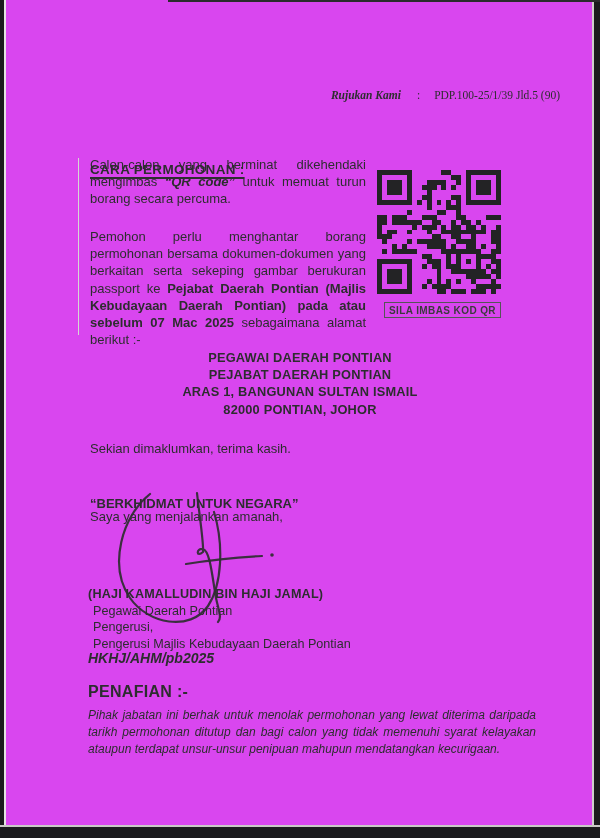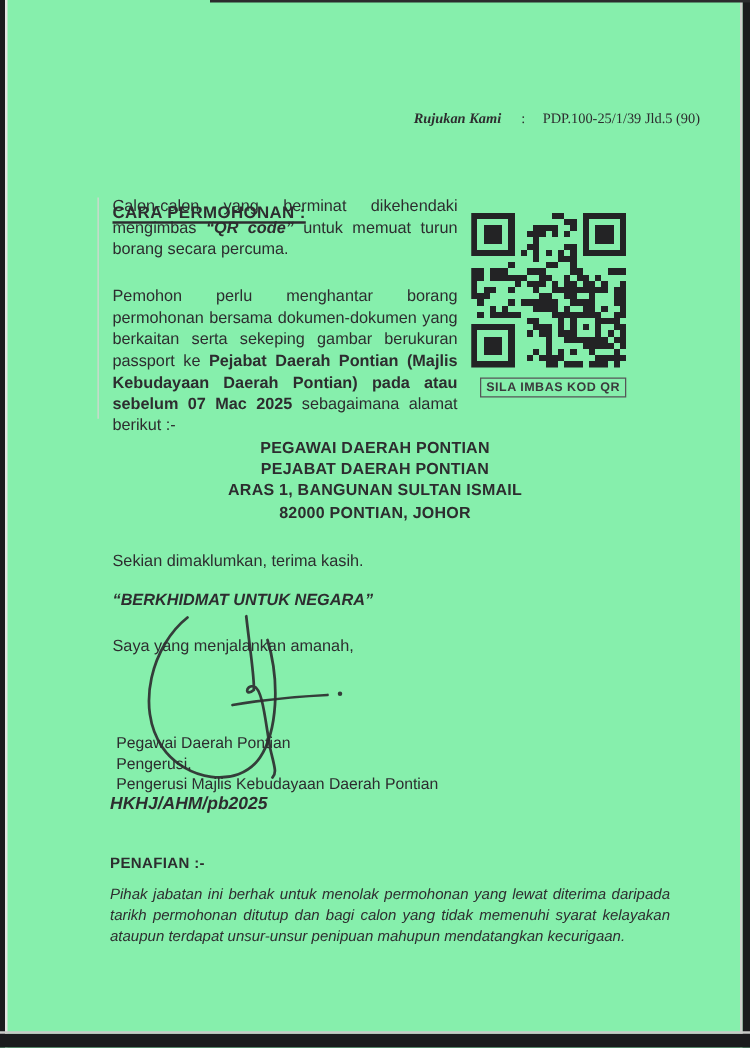--- a/index.html
+++ b/index.html
@@ -6,21 +6,21 @@
   body{
     width:600px;height:838px;
     background:#3a3a3c;
     font-family:"Liberation Sans", sans-serif;
     position:relative;
     overflow:hidden;
   }
   .scan{
     position:absolute;inset:0;
     width:600px;height:838px;
-    background:#86efac;
+    background:#d946ef;
   }
   
   .edge{position:absolute;background:#1b1b1d;}
   .edge-left{left:0;top:0;width:4px;height:838px;}
   .edge-left-seam{position:absolute;left:4px;top:0;width:2px;height:838px;background:#e4e4e1;}
   .edge-right{right:0;top:0;width:6px;height:838px;}
   .edge-right-seam{position:absolute;right:6px;top:0;width:2px;height:838px;background:#cfcfcc;}
   .edge-bottom{left:0;bottom:0;width:600px;height:11px;}
   .edge-bottom-seam{position:absolute;left:0;bottom:11px;width:600px;height:2px;background:#c9c9c6;}
   .edge-top{left:168px;top:0;width:432px;height:2px;background:#2b2b2d;}
@@ -64,35 +64,35 @@
   }
 
   .address{
     position:absolute;left:60px;top:349px;width:480px;
     text-align:center;font-weight:bold;
     font-size:12.8px;line-height:17.2px;letter-spacing:.2px;
   }
 
   .single-line{position:absolute;left:90px;font-size:13px;}
   .thanks{top:441px;}
-  .motto{top:472px;font-weight:bold;font-style:italic;}
+  .motto{top:496px;font-weight:bold;}
   .lead-in{top:509px;}
 
   .signature{position:absolute;left:100px;top:482px;width:200px;height:160px;pointer-events:none;}
   .signature path{fill:none;stroke:#2e2e30;stroke-width:2.2;stroke-linecap:round;opacity:.92;}
   .signature circle{fill:#2e2e30;opacity:.92;}
 
   .sig-block{position:absolute;left:88px;top:586px;width:420px;font-size:12.6px;line-height:16.6px;}
   .sig-name{font-weight:bold;letter-spacing:.2px;}
   .sig-role{padding-left:5px;}
   .sig-fileref{font-size:14px;font-style:italic;font-weight:600;line-height:13px;}
 
   .disclaimer-heading{
     position:absolute;left:88px;top:683px;
-    font-size:12px;font-weight:bold;letter-spacing:.3px;
+    font-size:16px;font-weight:bold;letter-spacing:.3px;
   }
   .disclaimer-body{
     position:absolute;left:88px;top:707px;width:448px;
     font-size:12px;line-height:16.8px;font-style:italic;
     text-align:justify;text-justify:inter-word;
   }
 </style>
 </head>
 <body>
 
@@ -444,20 +444,21 @@
   <div class="single-line lead-in txt">Saya yang menjalankan amanah,</div>
 
   <svg class="signature" viewBox="0 0 200 160">
     <path d="M50 12 C22 34, 8 84, 30 116 C48 142, 90 150, 108 124 C122 103, 124 63, 114 30"></path>
     <path d="M97 11 C100 38, 104 63, 103 70 C96 76, 96 66, 103 67 C110 69, 112 93, 116 116 C119 130, 122 136, 118 140"></path>
     <path d="M86 82 C110 78, 140 75, 162 74"></path>
     <circle cx="172" cy="73" r="1.8"></circle>
   </svg>
 
   <div class="sig-block txt">
+    <div class="sig-name">(HAJI KAMALLUDIN BIN HAJI JAMAL)</div>
     <div class="sig-role">Pegawai Daerah Pontian</div>
     <div class="sig-role">Pengerusi,</div>
     <div class="sig-role">Pengerusi Majlis Kebudayaan Daerah Pontian</div>
     <div class="sig-fileref">HKHJ/AHM/pb2025</div>
   </div>
 
   <div class="disclaimer-heading txt">PENAFIAN :-</div>
   <div class="disclaimer-body txt">Pihak jabatan ini berhak untuk menolak permohonan yang lewat diterima daripada tarikh permohonan ditutup dan bagi calon yang tidak memenuhi syarat kelayakan ataupun terdapat unsur-unsur penipuan mahupun mendatangkan kecurigaan.</div>
 
 </div>

